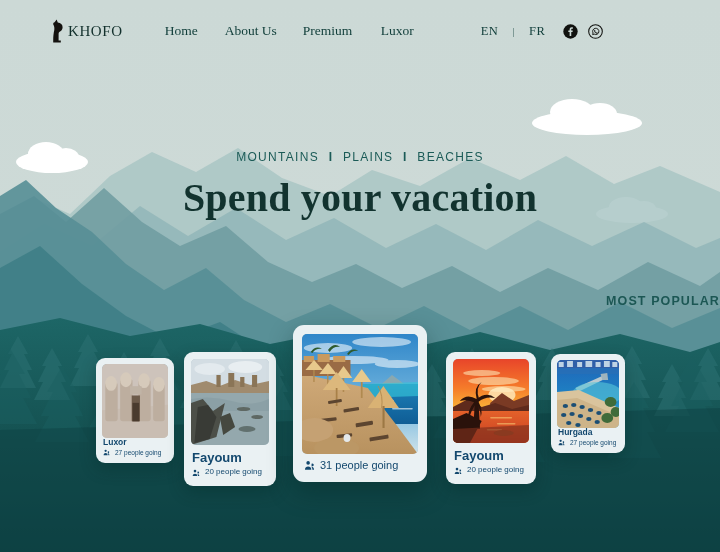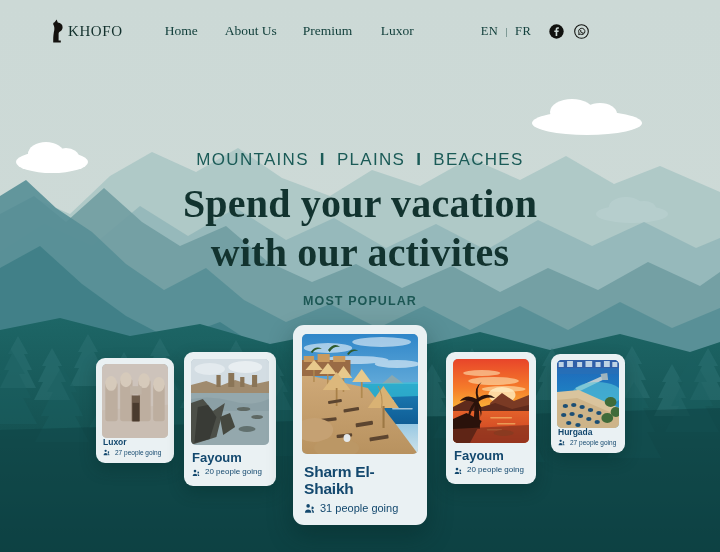--- a/index.html
+++ b/index.html
@@ -36,40 +36,40 @@
   .contact-btn {
     margin-left:16px;
     background:#0d4038; color:#fff; border:none;
     font-family:"Liberation Serif", serif;
     font-size:12.5px; letter-spacing:1.1px;
     padding:9px 22px; cursor:pointer;
   }
   .lang {
     margin-left:22px; font-family:"Liberation Serif", serif;
     font-size:12.5px; color:#13403c; letter-spacing:.5px; cursor:pointer;
-    display:flex; align-items:center; gap:7px;
+    display:flex; align-items:center; gap:14px;
   }
   .lang .sep { color:#13403c; opacity:.75; font-size:11px; }
   .social { display:flex; align-items:center; gap:10px; margin-left:18px; }
   .social svg { display:block; cursor:pointer; }
 
   
   .hero { position:absolute; top:150px; left:0; width:720px; text-align:center; z-index:20; }
   .eyebrow {
-    font-size:17px; letter-spacing:1.3px; color:#1b5b57; font-weight:500;
+    font-size:12px; letter-spacing:1.3px; color:#1b5b57; font-weight:500;
     margin-bottom:10px;
   }
   .eyebrow .bar { margin:0 5px; font-weight:700; }
   .headline {
     font-family:"Liberation Serif", serif;
     font-size:40px; line-height:1.22; color:#12332f; font-weight:700;
     letter-spacing:.2px;
   }
   .most-popular {
-    position:absolute; top:294px; left:0; width:720px; text-align:center;
+    position:absolute; top:294px; left:0; width:720px; text-align:right;
     font-size:12.5px; letter-spacing:1.1px; color:#1c5754; font-weight:600; z-index:20;
   }
 
   
   .cards { position:absolute; inset:0; z-index:30; }
   .card {
     position:absolute;
     background:#eaf1f3;
     border-radius:9px;
     box-shadow:0 6px 16px rgba(4,38,36,.33);
@@ -278,21 +278,20 @@
   <div class="hero">
     <div class="eyebrow">
       <span>MOUNTAINS</span>
       <span class="bar">I</span>
       <span>PLAINS</span>
       <span class="bar">I</span>
       <span>BEACHES</span>
     </div>
     <h1 class="headline">
       <div>Spend your vacation</div>
-      <div>with our activites</div>
     </h1>
   </div>
 
   <div class="most-popular">MOST POPULAR</div>
 
   <div class="cards">
 
     <div class="card small" id="card-luxor">
       <div class="thumb">
         <svg viewBox="0 0 80 80" preserveAspectRatio="none">
@@ -445,21 +444,20 @@
             <rect x="22" y="84" width="18" height="3.4" rx="1" transform="rotate(-6 31 86)"></rect>
             <rect x="78" y="102" width="22" height="4" rx="1" transform="rotate(-8 89 104)"></rect>
             <rect x="40" y="100" width="18" height="3.4" rx="1" transform="rotate(-6 49 102)"></rect>
           </g>
 
           <ellipse cx="14" cy="96" rx="22" ry="12" fill="#c5a173"></ellipse>
           <ellipse cx="40" cy="114" rx="26" ry="10" fill="#bb9765"></ellipse>
           <circle cx="52" cy="104" r="4" fill="#e4e9ec"></circle>
         </svg>
       </div>
-      <div class="title">Sharm El-Shaikh</div>
       <div class="meta">
         <svg class="pic" width="11" height="11" viewBox="0 0 16 16">
           <circle cx="6" cy="4.2" r="2.6" fill="#13486e"></circle>
           <path d="M1.4 14c0-2.8 2.1-4.6 4.6-4.6S10.6 11.2 10.6 14z" fill="#13486e"></path>
           <path d="M11 5.4a2 2 0 1 1 0 3.2M12.2 14c0-2-.7-3.3-1.7-4.2 2.2-.3 4.1 1.2 4.1 4.2z" fill="#13486e"></path>
         </svg>
         <span>31 people going</span>
       </div>
     </div>
 

